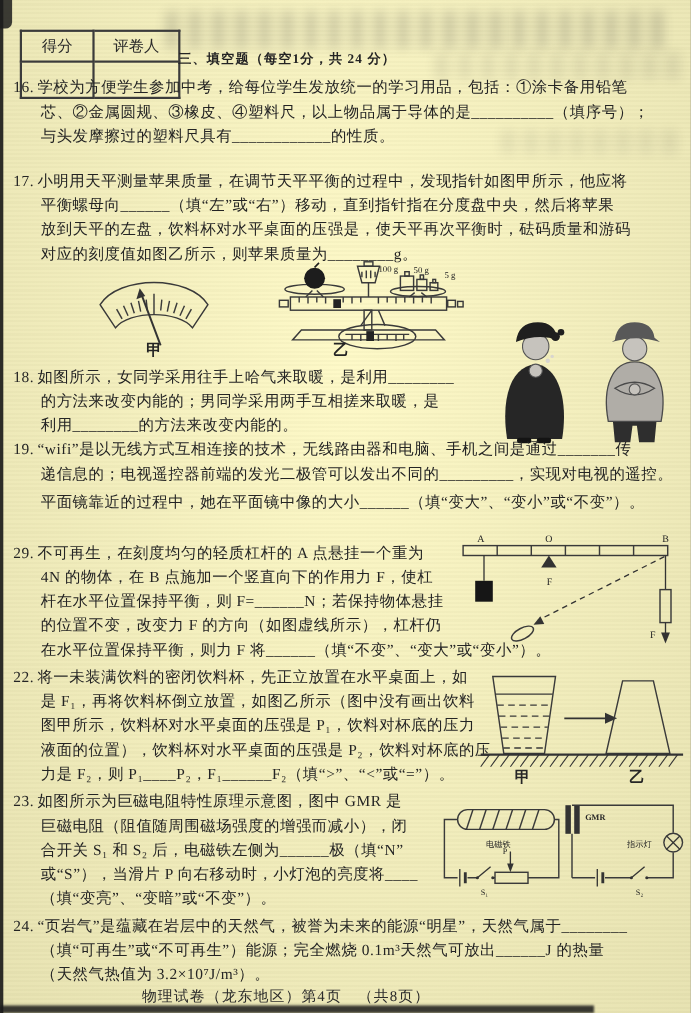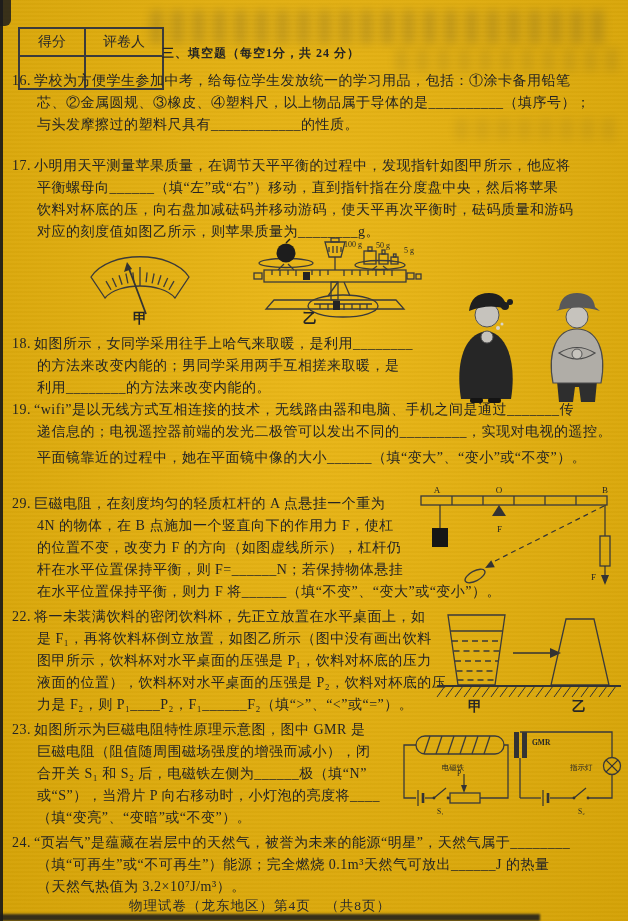--- a/index.html
+++ b/index.html
@@ -1,18 +1,18 @@
 <!DOCTYPE html>
 <html><head>
 <meta charset="utf-8">
 <style>
   html,body{margin:0;padding:0;background:#8e8c88;}
   .page{
     position:relative;width:628px;height:921px;overflow:hidden;
-    background:#eab308;
+    background:#fef9c3;
     color:#222;
     font-family:"Liberation Serif","DejaVu Serif",serif;
   }
   .page::before{
     content:"";position:absolute;inset:0;pointer-events:none;
     background:
       radial-gradient(ellipse at 50% 35%, rgba(255,255,255,.07), rgba(0,0,0,.09)),
       repeating-linear-gradient(0deg, rgba(0,0,0,.02) 0 2px, rgba(255,255,255,.02) 2px 4px);
   }
   
@@ -78,21 +78,21 @@
 
   <div class="q" style="top:70px">
     <div class="ln"><span class="qno">16.</span><span>学校为方便学生参加中考，给每位学生发放统一的学习用品，包括：①涂卡备用铅笔</span></div>
     <div class="ln ind">芯、②金属圆规、③橡皮、④塑料尺，以上物品属于导体的是__________（填序号）；</div>
     <div class="ln ind">与头发摩擦过的塑料尺具有____________的性质。</div>
   </div>
 
   <div class="q" style="top:155px">
     <div class="ln"><span class="qno">17.</span><span>小明用天平测量苹果质量，在调节天平平衡的过程中，发现指针如图甲所示，他应将</span></div>
     <div class="ln ind">平衡螺母向______（填“左”或“右”）移动，直到指针指在分度盘中央，然后将苹果</div>
-    <div class="ln ind">饮料对杯底的压，向右盘加减砝码并移动游码，使天平再次平衡时，砝码质量和游码</div>
+    <div class="ln ind">放到天平的左盘，饮料杯对水平桌面的压强是，使天平再次平衡时，砝码质量和游码</div>
     <div class="ln ind">对应的刻度值如图乙所示，则苹果质量为________g。</div>
   </div>
 
   <div class="fig" style="left:84px;top:240px">
     <svg width="112" height="76" viewBox="0 0 112 76">
       <path class="stroke" d="M7,37 C24,10 88,10 105,37 L91,58 C78,42 34,42 21,58 Z" stroke-width="1.6"></path>
       <g class="stroke" stroke-width="1.1">
         <line x1="56" y1="27" x2="56" y2="46"></line>
         <line x1="63.1" y1="32.4" x2="62.1" y2="42.3"></line>
           <line x1="70.1" y1="33.5" x2="68.1" y2="43.3"></line>
@@ -219,24 +219,24 @@
   <div class="q" style="top:399px">
     <div class="ln"><span class="qno">19.</span><span>“wifi”是以无线方式互相连接的技术，无线路由器和电脑、手机之间是通过_______传</span></div>
     <div class="ln ind">递信息的；电视遥控器前端的发光二极管可以发出不同的_________，实现对电视的遥控。</div>
   </div>
 
   <div class="q" style="top:447px">
     <div class="ln ind">平面镜靠近的过程中，她在平面镜中像的大小______（填“变大”、“变小”或“不变”）。</div>
   </div>
 
   <div class="q" style="top:493px">
-    <div class="ln"><span class="qno">29.</span><span>巨磁电阻，在刻度均匀的轻质杠杆的 A 点悬挂一个重为</span></div>
+    <div class="ln"><span class="qno">29.</span><span>不可再生，在刻度均匀的轻质杠杆的 A 点悬挂一个重为</span></div>
     <div class="ln ind">4N 的物体，在 B 点施加一个竖直向下的作用力 F，使杠</div>
+    <div class="ln ind">杆在水平位置保持平衡，则 F=______N；若保持物体悬挂</div>
     <div class="ln ind">的位置不变，改变力 F 的方向（如图虚线所示），杠杆仍</div>
-    <div class="ln ind">杆在水平位置保持平衡，则 F=______N；若保持物体悬挂</div>
     <div class="ln ind">在水平位置保持平衡，则力 F 将______（填“不变”、“变大”或“变小”）。</div>
   </div>
 
   <div class="fig" style="left:407px;top:484px">
     <svg width="218" height="122" viewBox="0 0 218 122">
       <g class="stroke">
         <rect x="14" y="12" width="186" height="9"></rect>
         <line x1="45" y1="12" x2="45" y2="21"></line>
           <line x1="76" y1="12" x2="76" y2="21"></line>
         <line x1="107" y1="12" x2="107" y2="21"></line>

